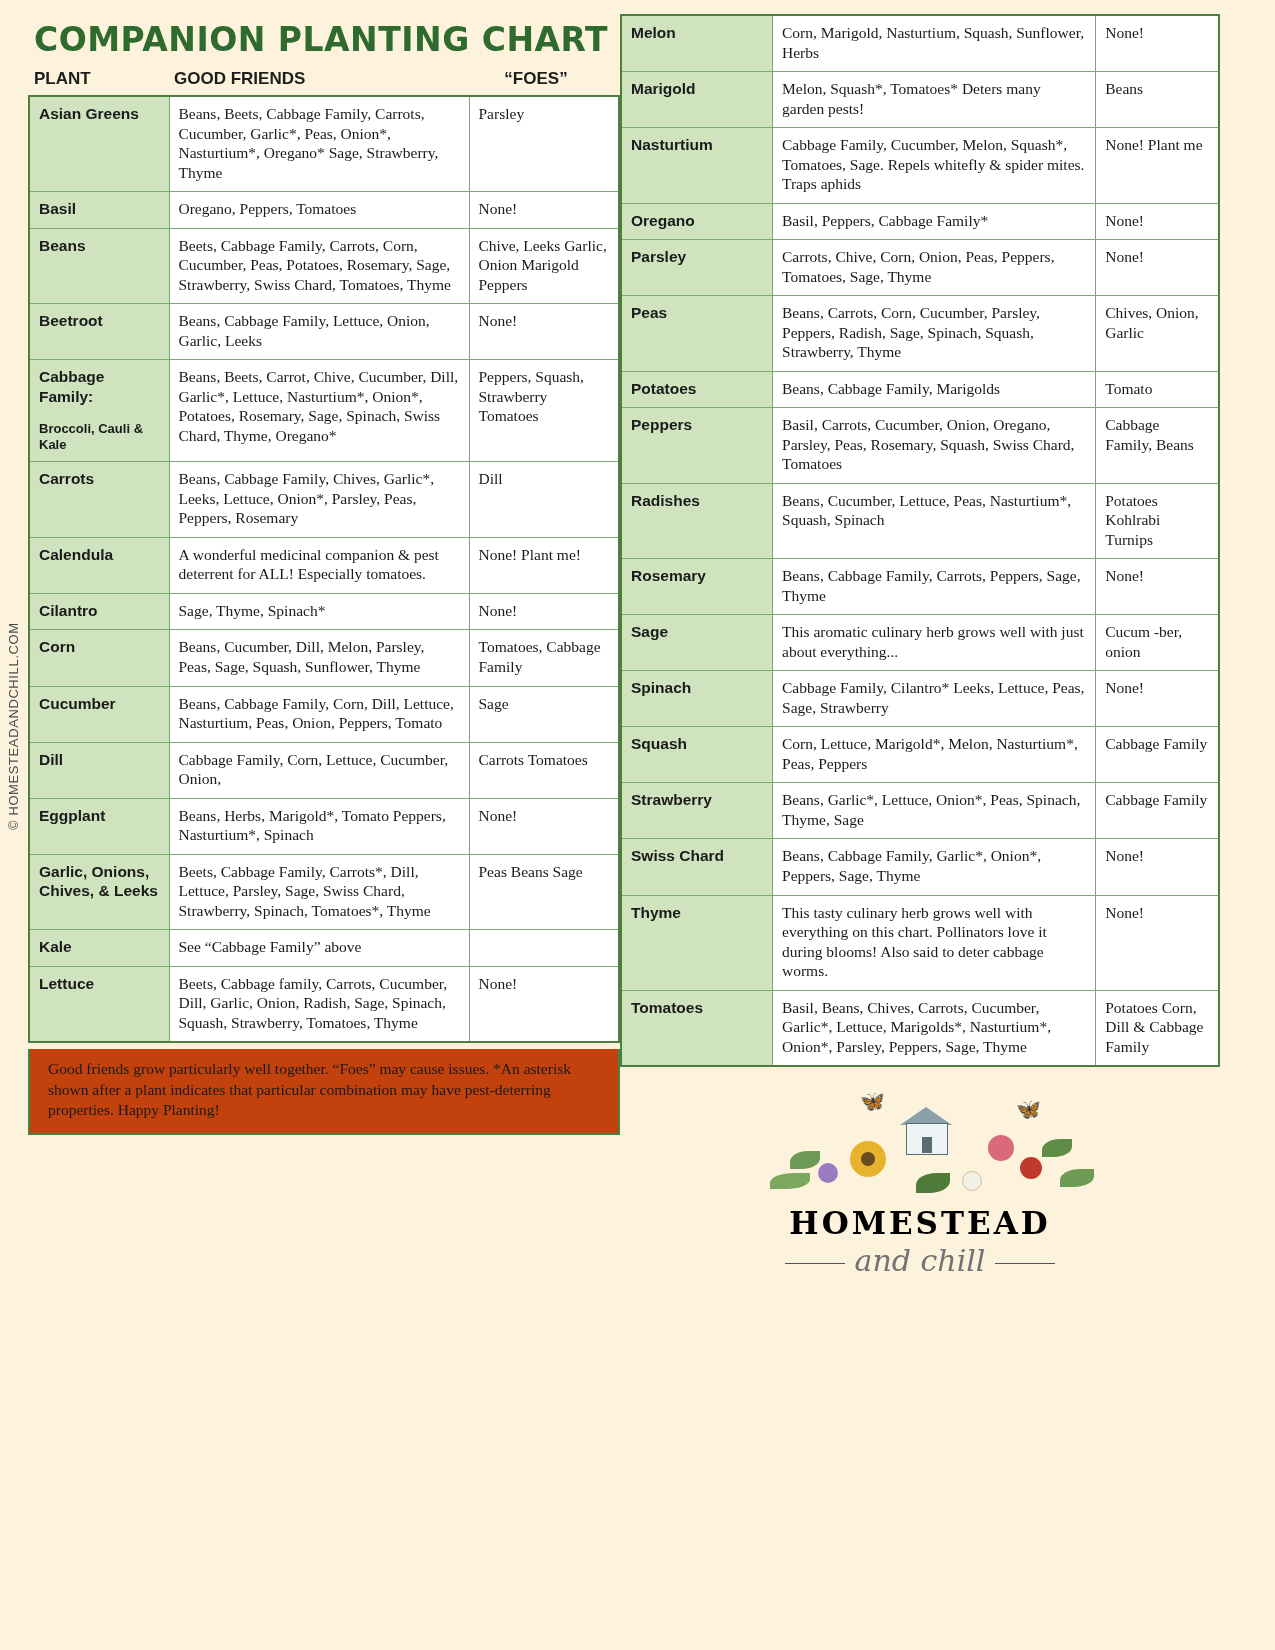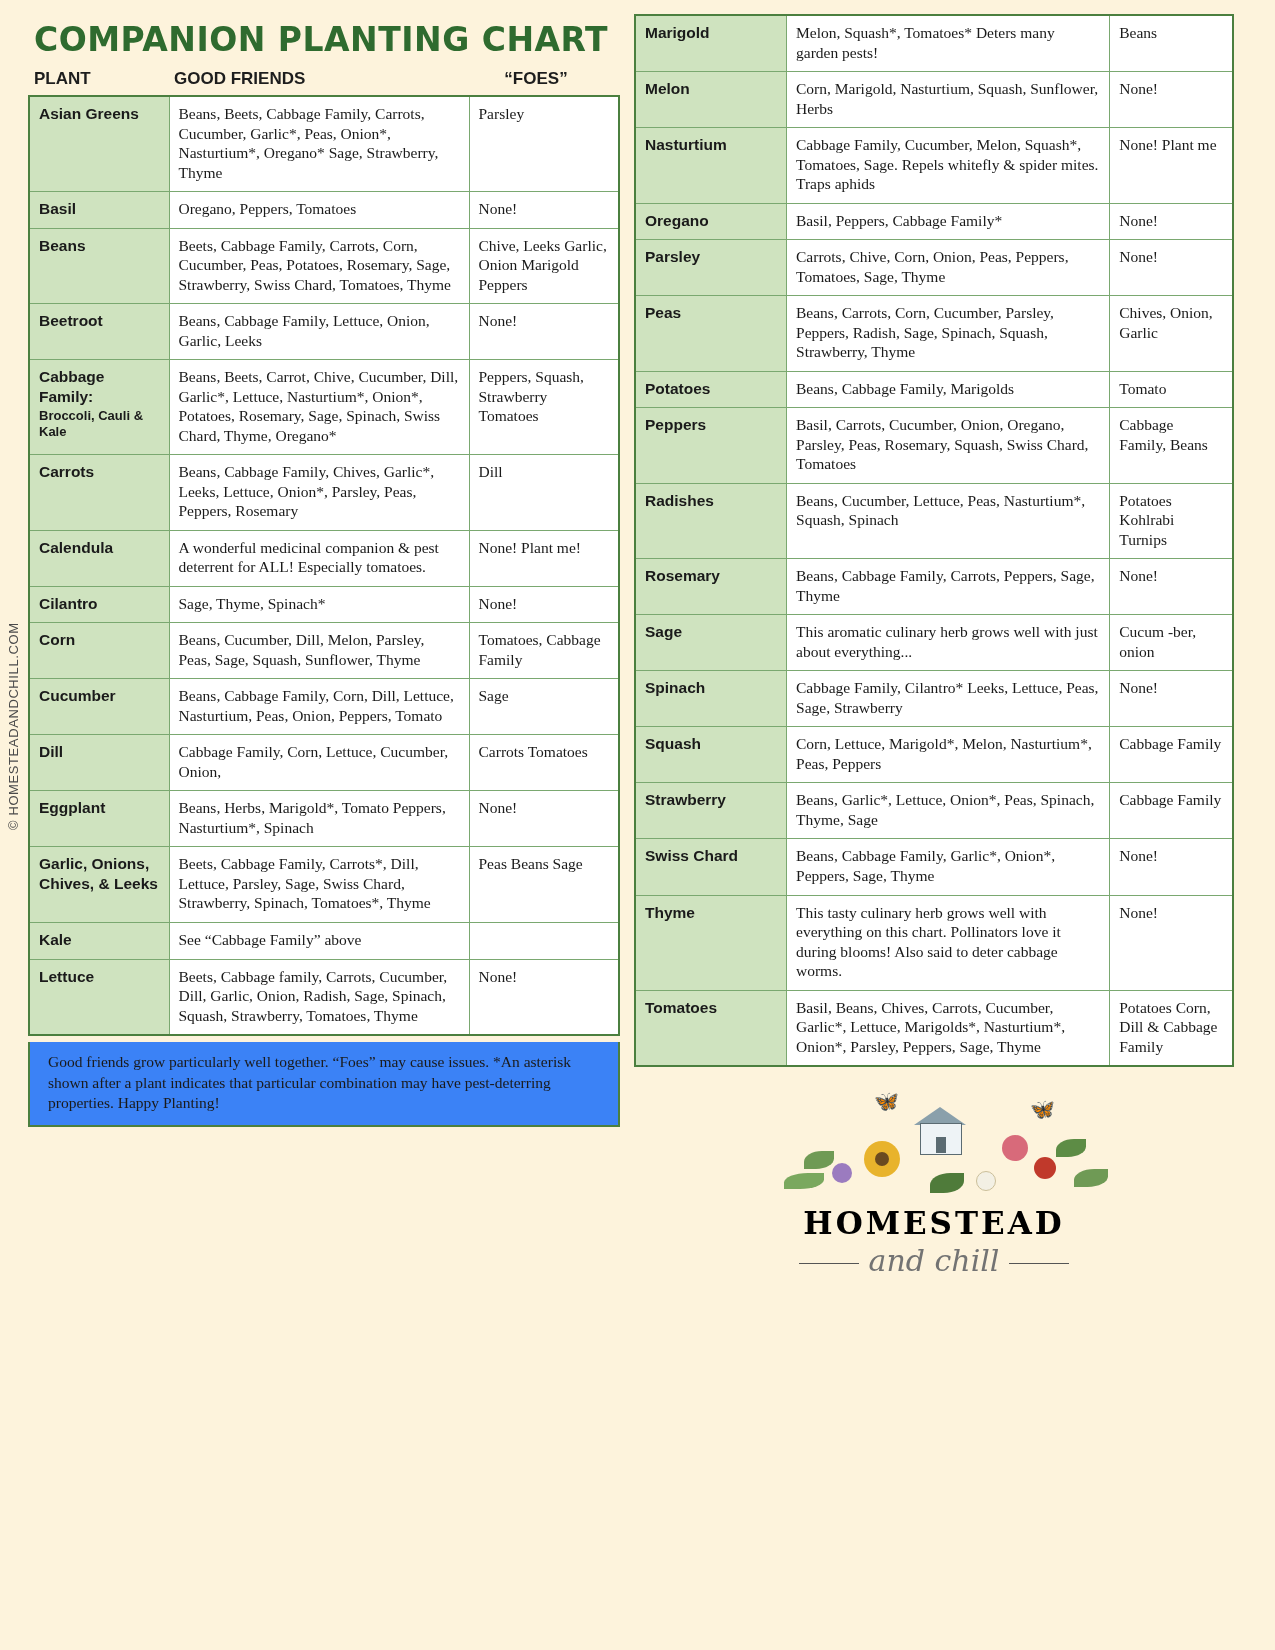--- a/index.html
+++ b/index.html
@@ -16,21 +16,20 @@
   }
   .page {
     position: relative;
     width: 1275px;
     height: 1650px;
     box-sizing: border-box;
     padding: 14px 18px 10px 28px;
   }
   .columns {
     display: flex;
-    gap: 14px;
     align-items: flex-start;
   }
   .col-left { width: 592px; }
   .col-right { width: 600px; }
 
   h1.title {
     font-family: "DejaVu Sans", sans-serif;
     font-weight: bold;
     font-size: 33px;
     letter-spacing: 0.5px;
@@ -72,40 +71,40 @@
     font-family: "Liberation Sans", sans-serif;
     font-weight: bold;
     font-size: 17px;
     color: #2e6b2c;
     line-height: 1.2;
     padding-top: 9px;
   }
   td.plant .sub {
     font-size: 13px;
     display: block;
-    margin-top: 2px;
+    margin-top: 15px;
     line-height: 1.2;
   }
   td.good { background: #ffffff; }
   td.foes { background: #ffffff; }
 
   
   .col-left col.c1 { width: 140px; }
   .col-left col.c2 { width: 300px; }
   .col-left col.c3 { width: 150px; }
   
   .col-right col.c1 { width: 150px; }
   .col-right col.c2 { width: 320px; }
   .col-right col.c3 { width: 122px; }
 
   .footnote {
     margin-top: 8px;
     border: 2px solid #4b7f3f;
     border-top: none;
-    background: #3b82f6;
+    background: #c2410c;
     padding: 10px 12px 12px 18px;
     font-size: 15.5px;
     line-height: 1.32;
     color: #1a1a1a;
     box-sizing: border-box;
   }
   .footwrap {
     margin-top: -2px;
   }
 
@@ -314,28 +313,28 @@
 
     <div class="col-right">
       <table class="chart">
         <colgroup>
             <col class="c1">
             <col class="c2">
             <col class="c3">
           </colgroup>
         <tbody id="right-body">
             <tr>
+              <td class="plant"><span>Melon</span></td>
+              <td class="good">Corn, Marigold, Nasturtium, Squash, Sunflower, Herbs</td>
+              <td class="foes">None!</td>
+            </tr>
+            <tr>
               <td class="plant"><span>Marigold</span></td>
               <td class="good">Melon, Squash*, Tomatoes* Deters many garden pests!</td>
               <td class="foes">Beans</td>
-            </tr>
-            <tr>
-              <td class="plant"><span>Melon</span></td>
-              <td class="good">Corn, Marigold, Nasturtium, Squash, Sunflower, Herbs</td>
-              <td class="foes">None!</td>
             </tr>
             <tr>
               <td class="plant"><span>Nasturtium</span></td>
               <td class="good">Cabbage Family, Cucumber, Melon, Squash*, Tomatoes, Sage. Repels whitefly &amp; spider mites. Traps aphids</td>
               <td class="foes">None! Plant me</td>
             </tr>
             <tr>
               <td class="plant"><span>Oregano</span></td>
               <td class="good">Basil, Peppers, Cabbage Family*</td>
               <td class="foes">None!</td>

